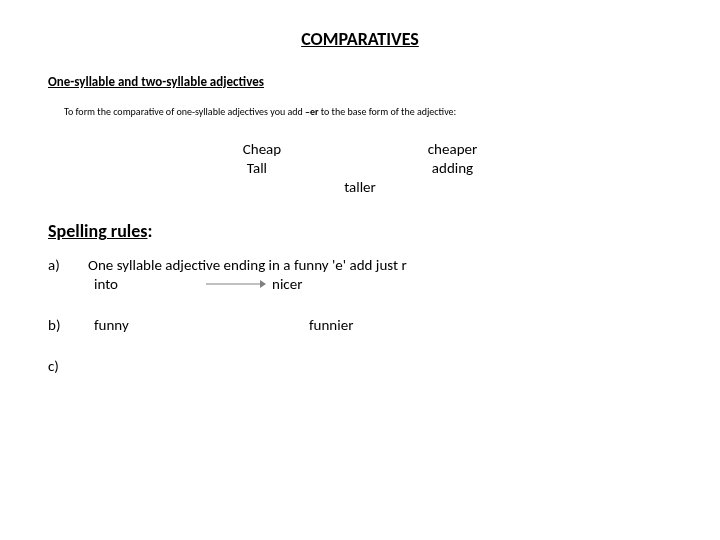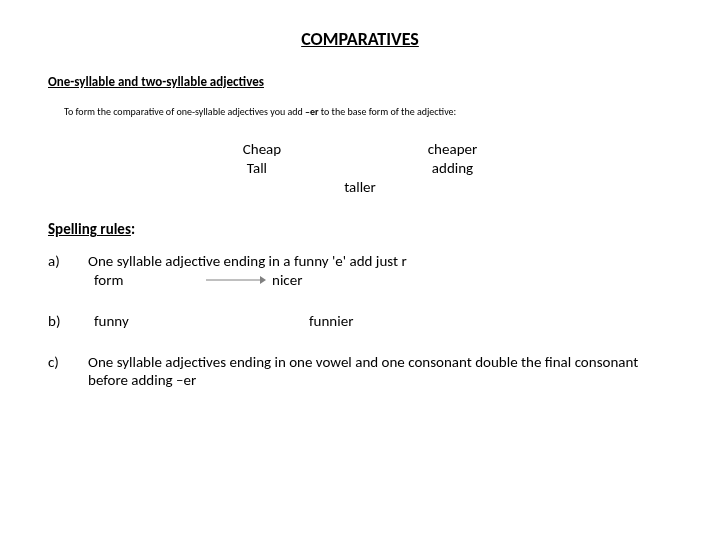--- a/index.html
+++ b/index.html
@@ -39,21 +39,21 @@
   }
   .examples {
     margin-top: 22px;
     font-size: 15px;
     line-height: 1.25;
   }
   .ex-row { display: flex; justify-content: center; }
   .ex-base { width: 185px; }
   .spelling-heading {
     margin-top: 24px;
-    font-size: 15px;
+    font-size: 18px;
     font-weight: 700;
   }
   .spelling-heading .ul { text-decoration: underline; }
   .rules { margin-top: 14px; }
   .rule {
     display: flex;
     gap: 18px;
     font-size: 15px;
     line-height: 1.25;
     margin-bottom: 22px;
@@ -100,21 +100,21 @@
     <span class="ul">Spelling rules</span><span>:</span>
   </div>
 
   <div class="rules">
 
     <div class="rule">
       <div class="label">a)</div>
       <div class="body">
         <div>One syllable adjective ending in a funny 'e' add just r</div>
         <div class="pair-row">
-          <div class="pair-base">form</div>
+          <div class="pair-base">into</div>
           <svg class="arrow-svg" width="60" height="12" viewBox="0 0 60 12">
             <line x1="0" y1="6" x2="54" y2="6" stroke="#808080" stroke-width="1"></line>
             <polygon points="54,2 60,6 54,10" fill="#808080"></polygon>
           </svg>
           <div>nicer</div>
         </div>
       </div>
     </div>
 
     <div class="rule">
@@ -123,19 +123,18 @@
         <div class="pair-row">
           <div class="pair-base-b">funny</div>
           <div>funnier</div>
         </div>
       </div>
     </div>
 
     <div class="rule">
       <div class="label">c)</div>
       <div class="body">
-        <div>One syllable adjectives ending in one vowel and one consonant double the final consonant before adding –er</div>
       </div>
     </div>
 
   </div>
 
 </div>
 
 </body></html>

